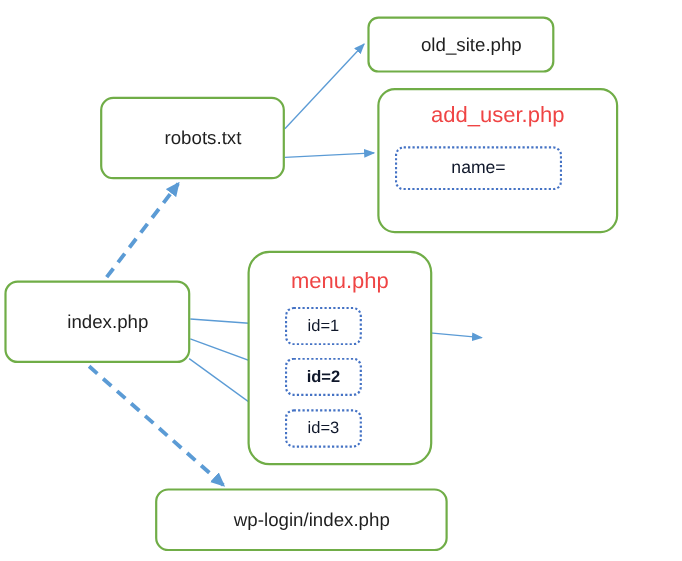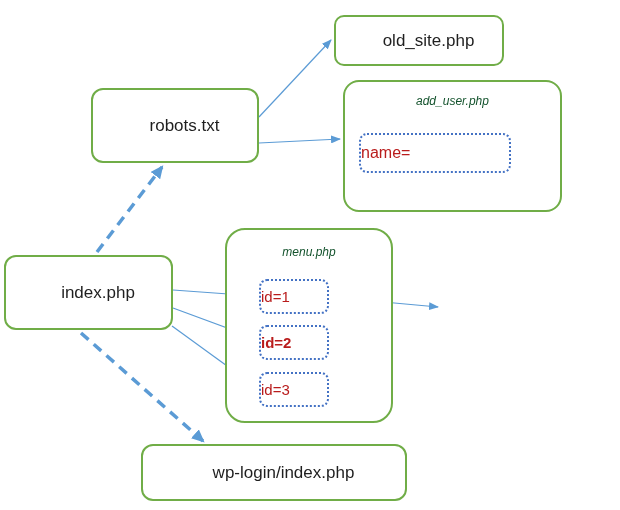--- a/index.html
+++ b/index.html
@@ -29,29 +29,29 @@
     color:#1f1f1f;
     display:flex;align-items:center;justify-content:center;
     font-size:17px;
     line-height:1;
     padding-left:19px;
   }
   .node.container{display:block;}
   .node-title{
     position:absolute;left:0;right:0;
     text-align:center;
-    font-size:12px;color:#14532d;font-style:italic;
+    font-size:20px;color:#ef4444;
   }
   .param{
     position:absolute;
     box-sizing:border-box;
     border:2px dotted var(--param-blue);
     background:#ffffff;
-    color:#b91c1c;
-    display:flex;align-items:center;justify-content:flex-start;
+    color:#0f172a;
+    display:flex;align-items:center;justify-content:center;
     font-size:15px;
     border-radius:8px;
   }
   
   #node-index   {left:4px;  top:255px; width:169px; height:75px;  border-radius:12px;}
   #node-robots  {left:91px; top:88px;  width:168px; height:75px;  border-radius:12px;}
   #node-oldsite {left:334px;top:15px;  width:170px; height:51px;  border-radius:10px;}
   #node-adduser {left:343px;top:80px;  width:219px; height:132px; border-radius:16px;}
   #node-menu    {left:225px;top:228px; width:168px; height:195px; border-radius:20px;}
   #node-contact {left:441px;top:285px; width:166px; height:52px;  border-radius:10px;}

